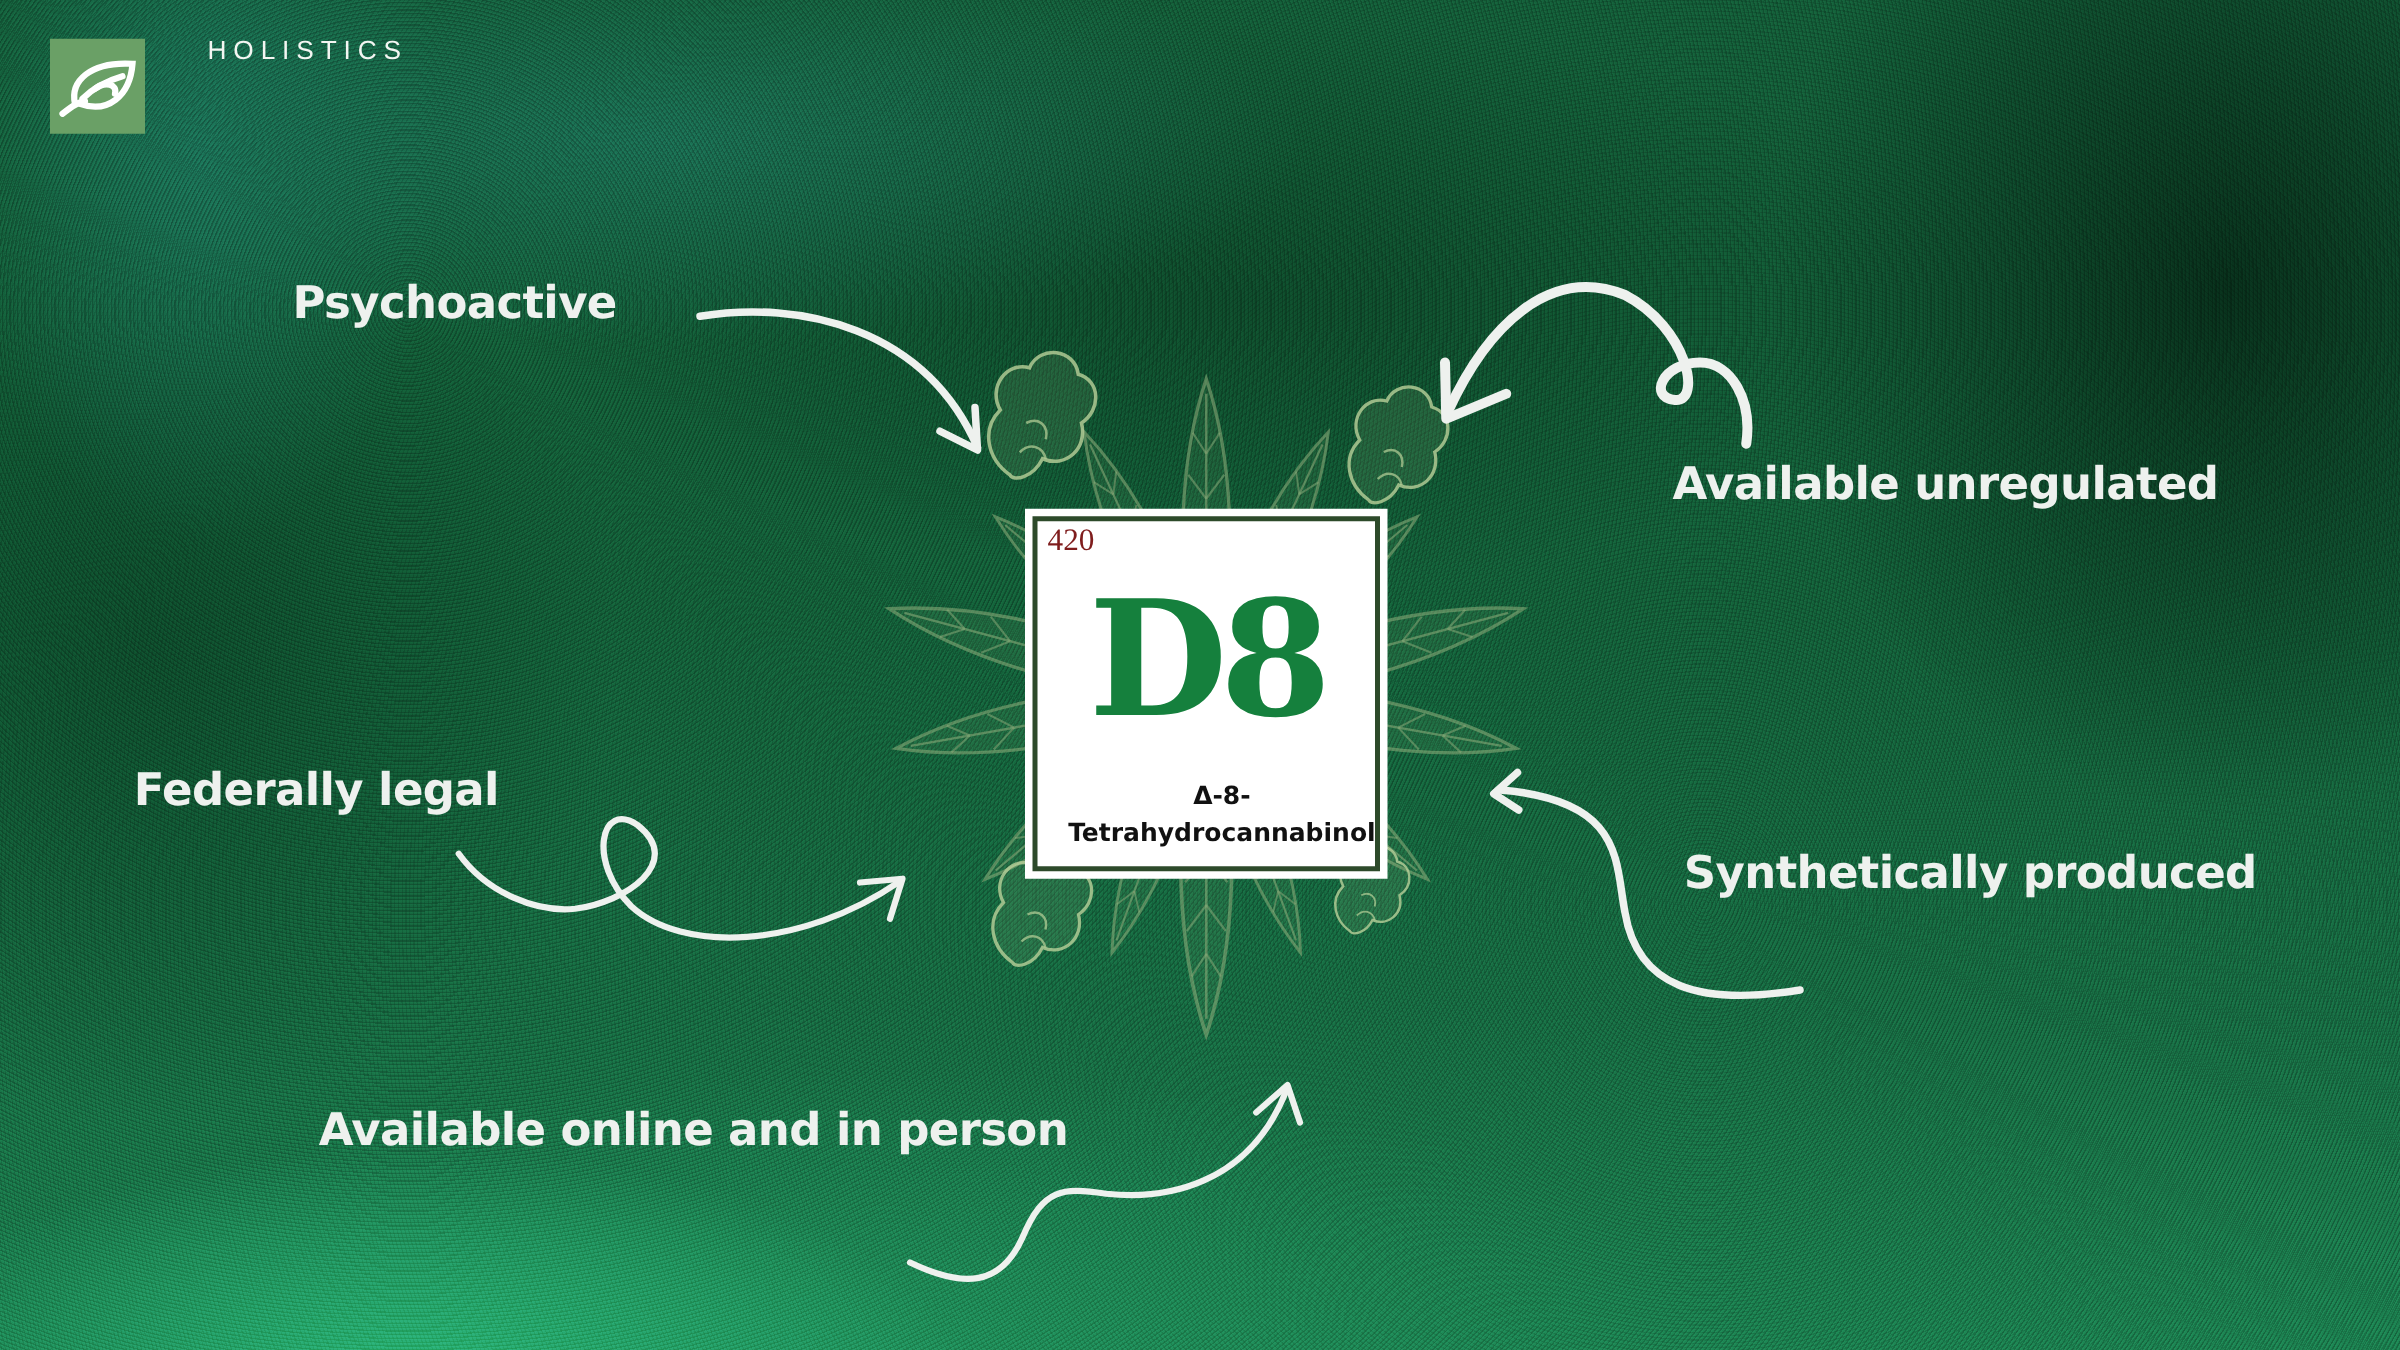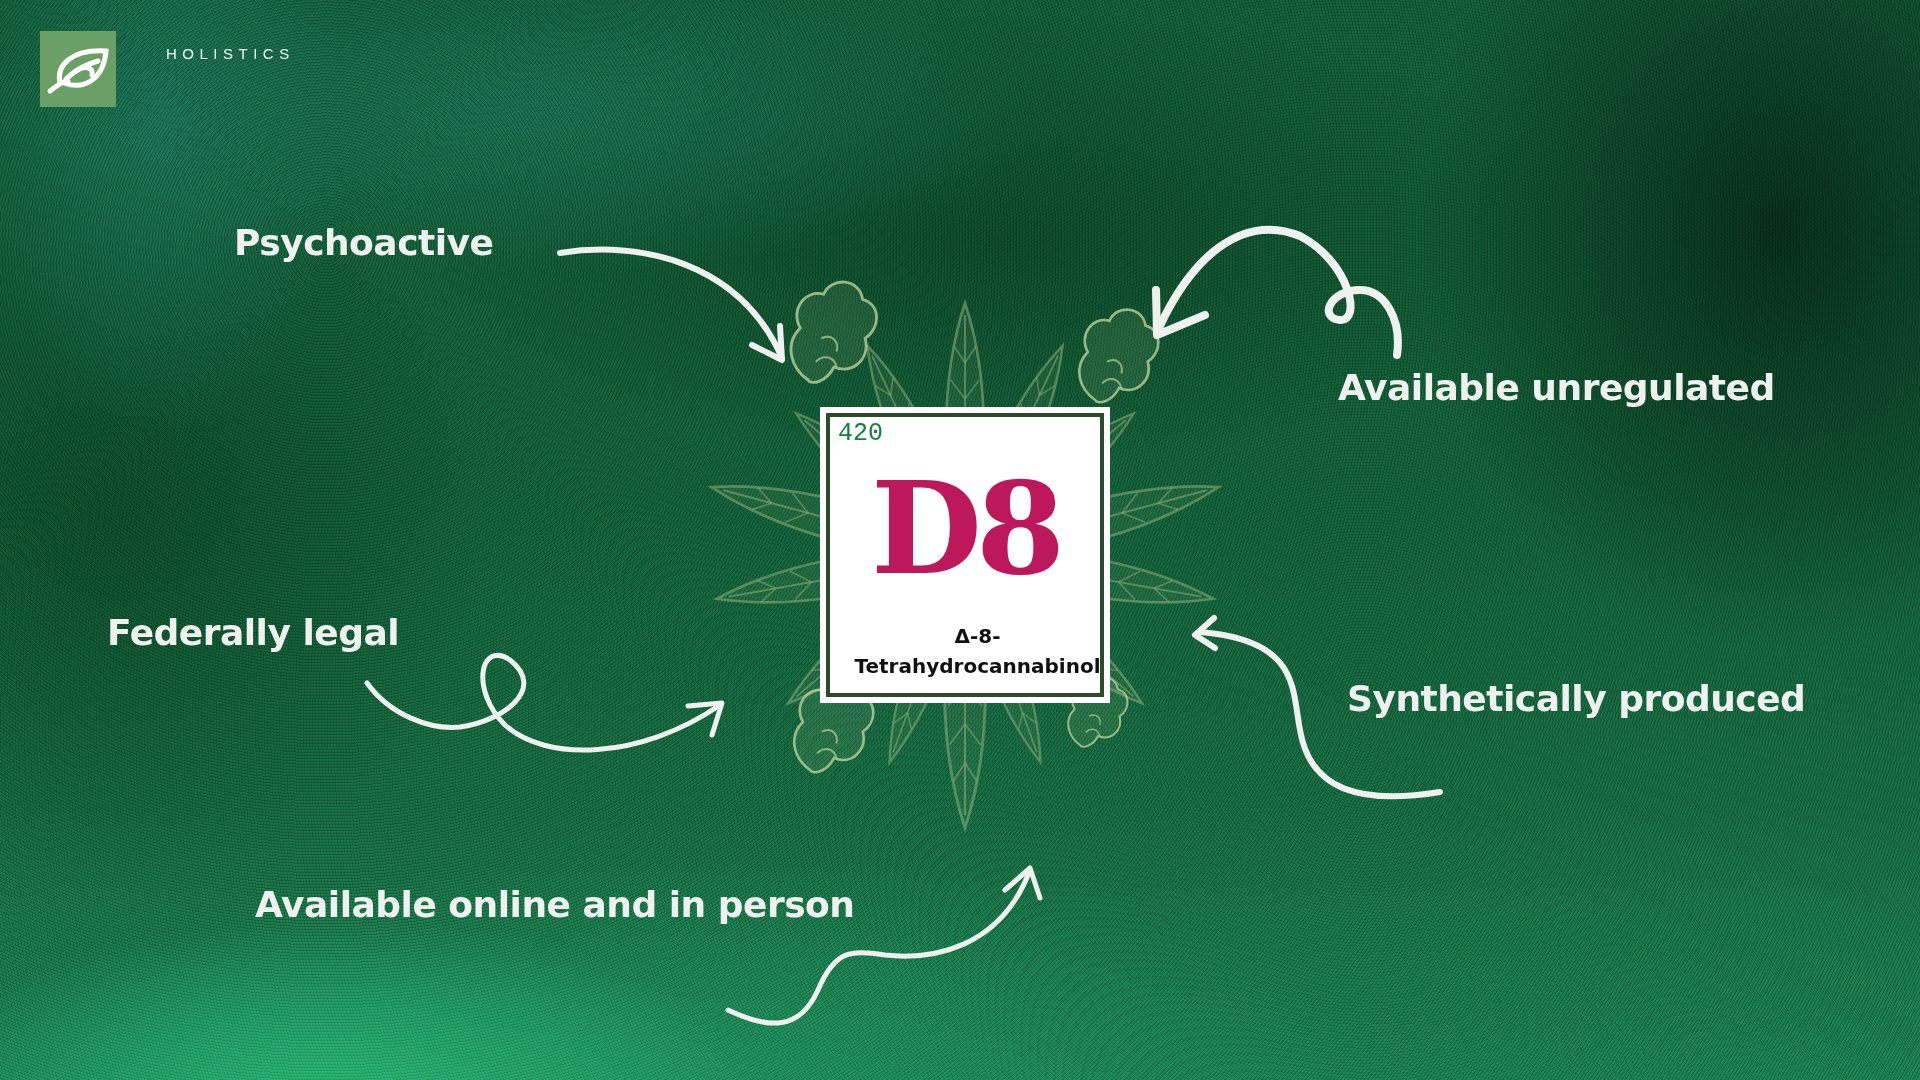--- a/index.html
+++ b/index.html
@@ -32,21 +32,21 @@
   .logo-box {
     width: 76px; height: 76px; background: #6aa066;
     display: flex; align-items: center; justify-content: center;
   }
   .logo-text { margin-left: 14px; margin-top: -4px; color: #f3f6f2; }
   .logo-name {
     font-family: "DejaVu Serif", "Liberation Serif", serif;
     font-size: 52px; line-height: 56px; letter-spacing: -1px; display: block;
   }
   .logo-sub {
-    display: block; font-size: 15px; letter-spacing: 5.5px; margin-top: 18px; padding-left: 36px;
+    display: block; font-size: 21px; letter-spacing: 5.5px; margin-top: 2px; padding-left: 36px;
     font-family: "Liberation Sans", sans-serif;
   }
 
   
   .label {
     position: absolute; color: #eef1ee; font-weight: bold;
     font-family: "DejaVu Sans", "Liberation Sans", sans-serif;
     font-size: 36px; line-height: 50px; white-space: nowrap; letter-spacing: -0.5px;
   }
   .lbl-psy { left: 234px; top: 218px; }
@@ -61,27 +61,27 @@
   
   .card {
     position: absolute; left: 820px; top: 407px; width: 290px; height: 296px;
     background: #ffffff; box-sizing: border-box; padding: 6px;
   }
   .card-inner {
     position: absolute; left: 6px; top: 6px; right: 6px; bottom: 6px;
     border: 4px solid #2d4a2a; box-sizing: border-box;
   }
   .card-num {
-    position: absolute; left: 18px; top: 12px; font-size: 25px; color: #15803d;
-    font-family: Liberation Mono, monospace; font-weight: normal;
+    position: absolute; left: 18px; top: 12px; font-size: 25px; color: #7f1d1d;
+    font-family: Liberation Serif, serif; font-weight: normal;
   }
   .card-symbol {
     position: absolute; left: 0; right: 0; top: 56px; text-align: center;
     font-family: "DejaVu Serif", "Liberation Serif", serif; font-weight: bold;
-    font-size: 128px; line-height: 130px; color: #be185d; letter-spacing: -6px;
+    font-size: 128px; line-height: 130px; color: #15803d; letter-spacing: -6px;
   }
   .card-name {
     position: absolute; left: 0; right: 0; top: 214px; text-align: center;
     font-family: "DejaVu Sans", sans-serif; font-weight: bold; font-size: 20px;
     line-height: 30px; color: #111; margin-left: 25px;
   }
 </style>
 </head>
 <body>
 

